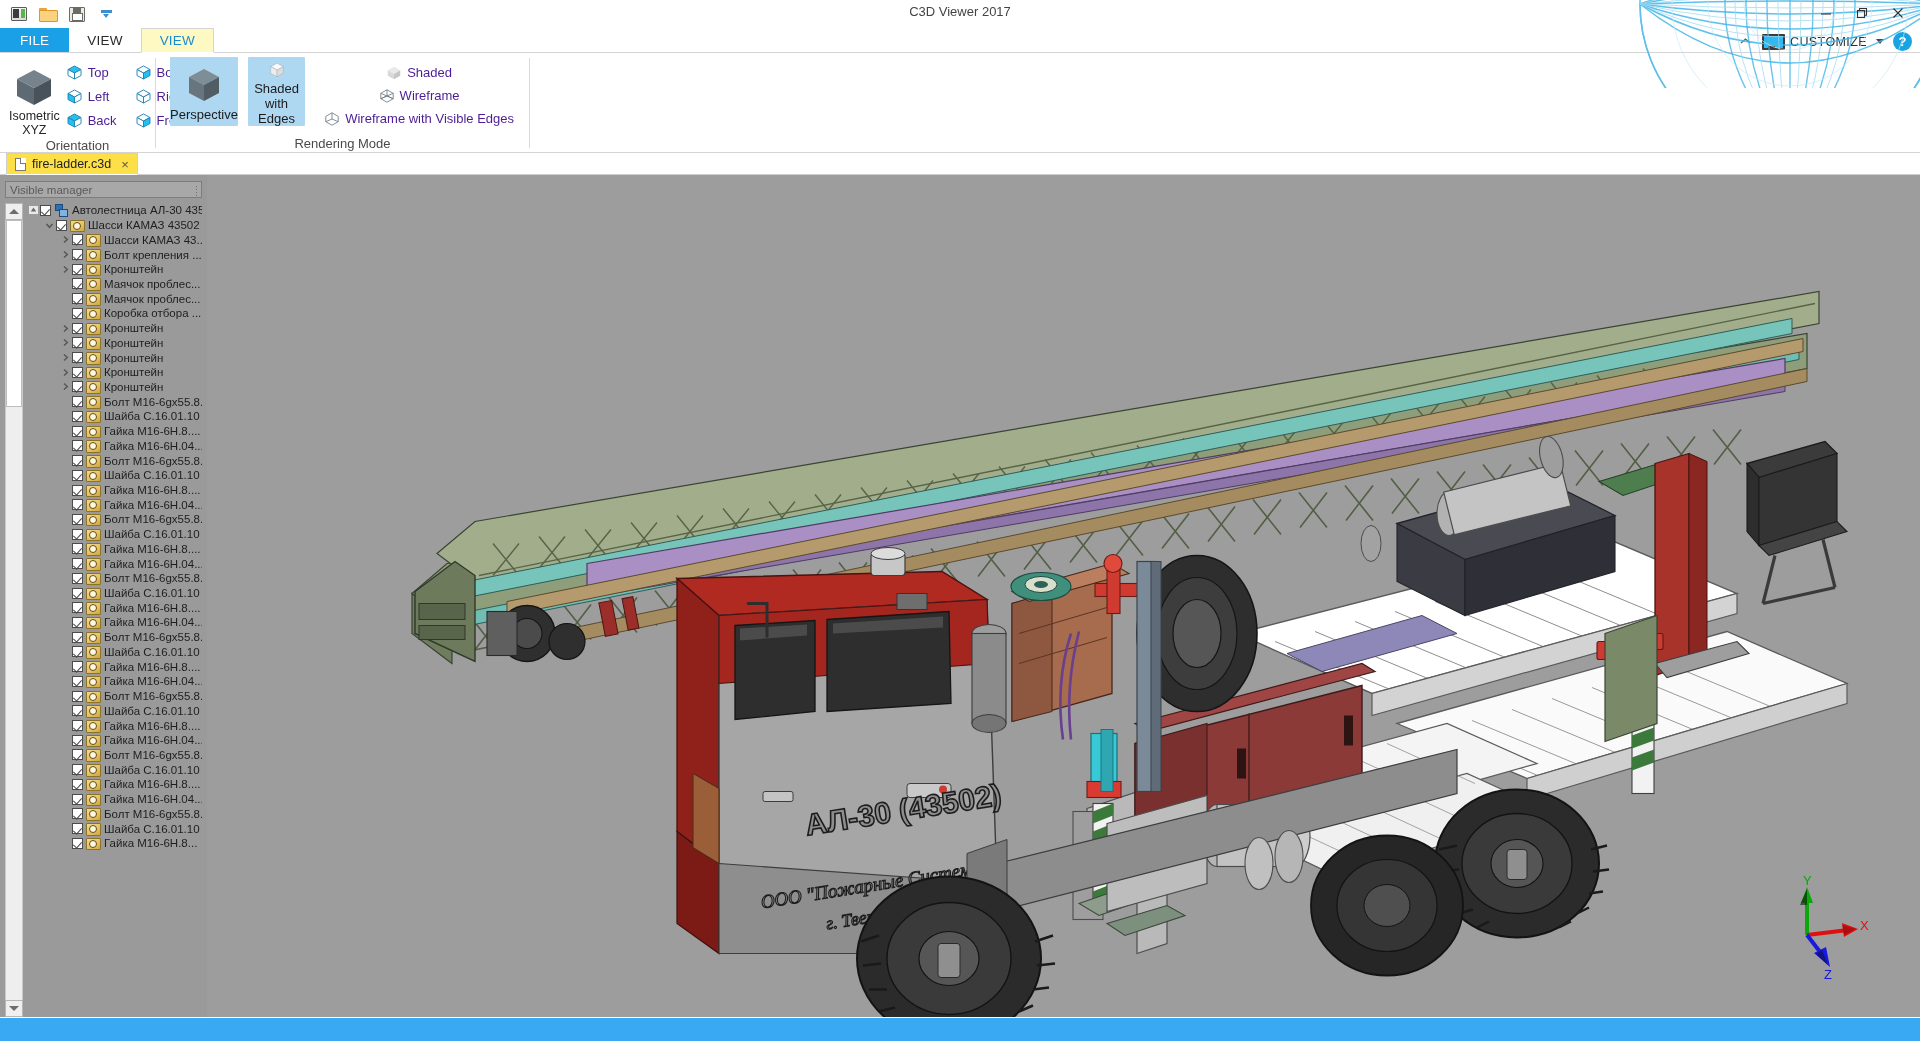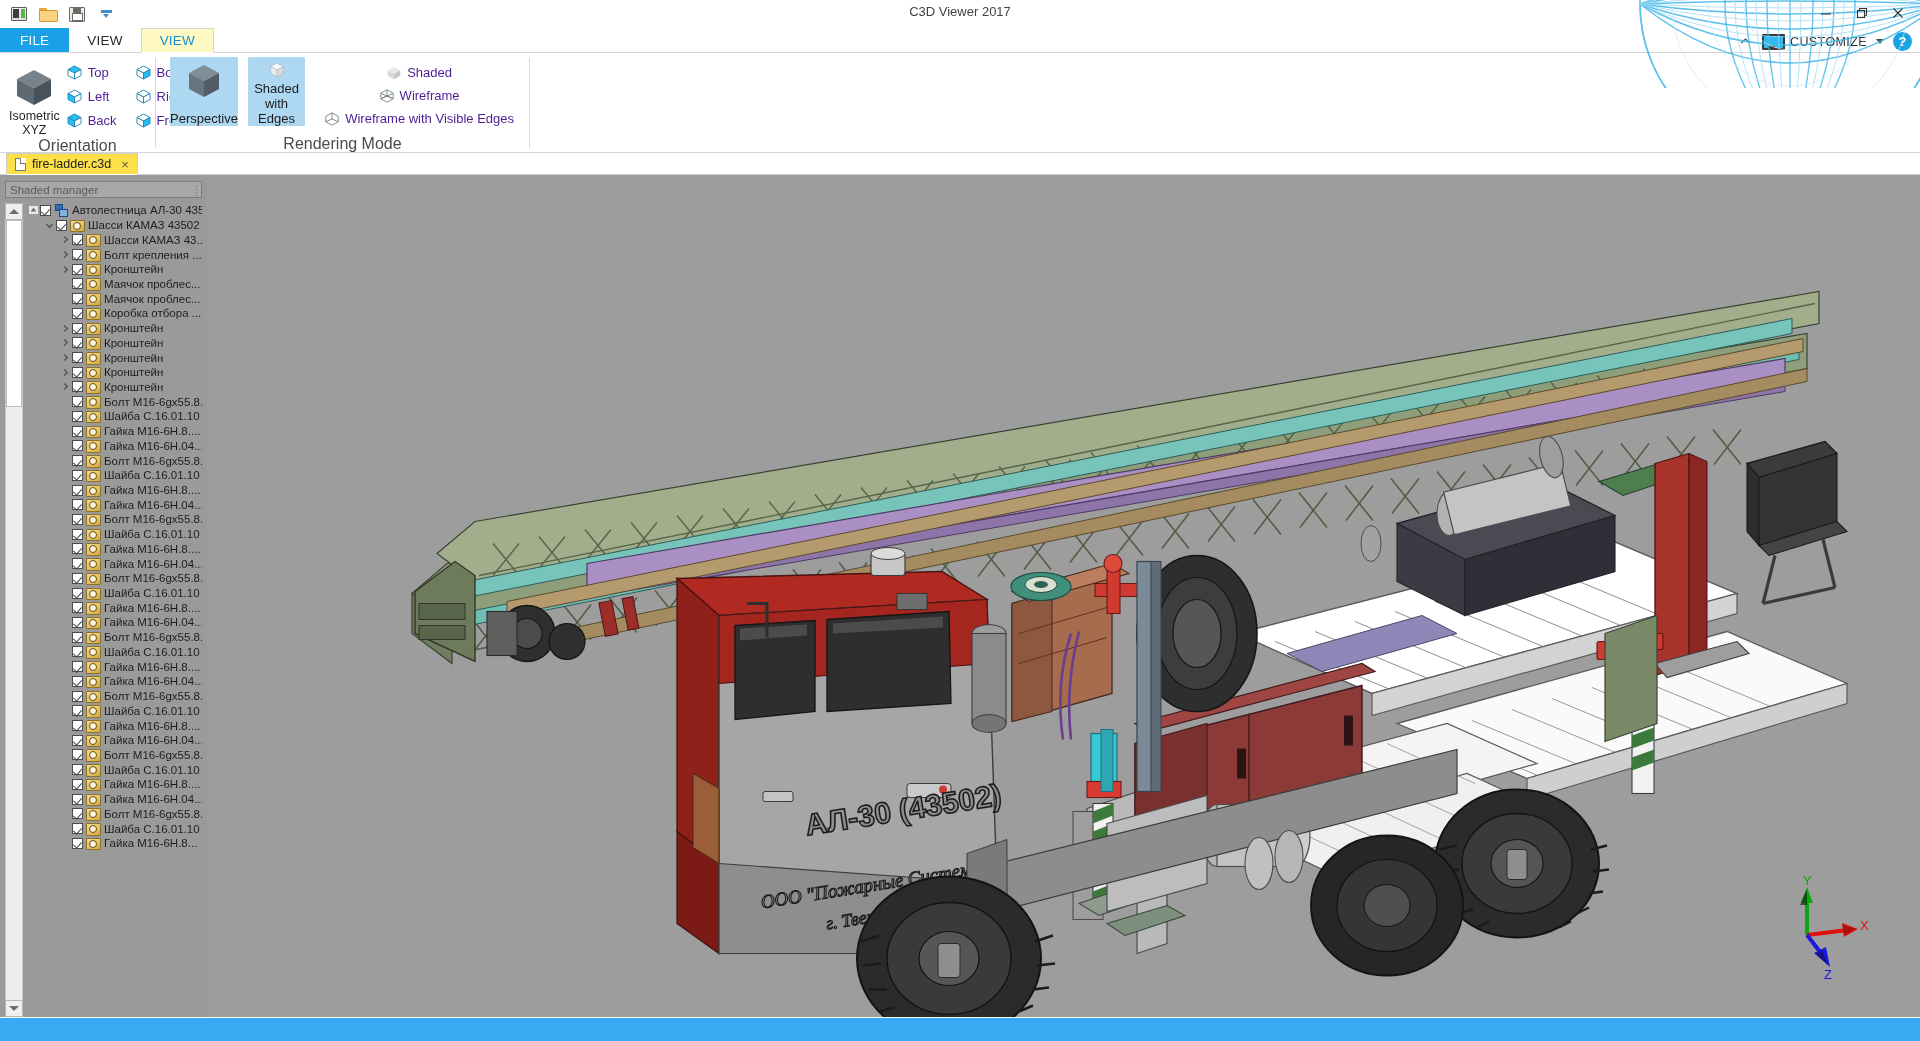--- a/index.html
+++ b/index.html
@@ -179,21 +179,21 @@
     background: #ffffff;
     border-top: 1px solid #d4d4d4;
     border-bottom: 1px solid #d4d4d4;
     display: flex; position: relative; z-index: 10;
   }
 
   .rgroup { display: flex; flex-direction: column; position: relative; }
   .rgroup-inner { flex: 1; display: flex; align-items: flex-start; padding: 4px 8px 0 8px; }
   .rgroup-title {
     height: 16px; line-height: 16px;
-    text-align: center; font-size: 16px; color: #4a4a4a;
+    text-align: center; font-size: 13px; color: #4a4a4a;
   }
   .rgroup-sep {
     width: 1px; background: #d9d9d9;
     margin: 5px 0 4px 0; flex: 0 0 1px;
   }
 
   .big-btn {
     width: 62px; padding-top: 3px;
     display: flex; flex-direction: column; align-items: center;
     cursor: default; border: 1px solid transparent; border-radius: 2px;
@@ -212,21 +212,21 @@
   }
   .small-btn {
     display: flex; align-items: center; gap: 5px;
     padding: 0 6px 0 4px; height: 23px;
     cursor: default; border: 1px solid transparent; border-radius: 2px;
   }
   .small-btn .lbl { font-size: 13px; color: #4c1d95; white-space: nowrap; }
 
   .mode-big {
     width: 72px; height: 69px;
-    display: flex; flex-direction: column; align-items: center; justify-content: space-between;
+    display: flex; flex-direction: column; align-items: center; justify-content: center;
     padding-top: 5px;
     cursor: default; border-radius: 1px;
   }
   .mode-big.selected { background: #aed8f2; }
   .mode-big .lbl {
     font-size: 13px; color: #1b1b1b; text-align: center; line-height: 15px; margin-top: 3px;
   }
 
   .mode-list { display: flex; flex-direction: column; padding-top: 4px; align-items: center; }
 
@@ -659,21 +659,21 @@
       <span class="icon-doc"></span>
       <span>fire-ladder.c3d</span>
       <span class="tab-close">×</span>
     </div>
   </div>
 
   <div class="main">
 
     <div class="fm-panel">
       <div class="fm-search">
-        <span>Shaded manager</span>
+        <span>Visible manager</span>
         <span class="grip"></span>
       </div>
 
       <div class="fm-tree-wrap">
         <div class="fm-scroll">
           <div class="sb-arrow up">
               <span class="tri"></span>
             </div>
           <div class="sb-track">
             <div class="sb-thumb" style="top: 0%; height: 24%;"></div>

